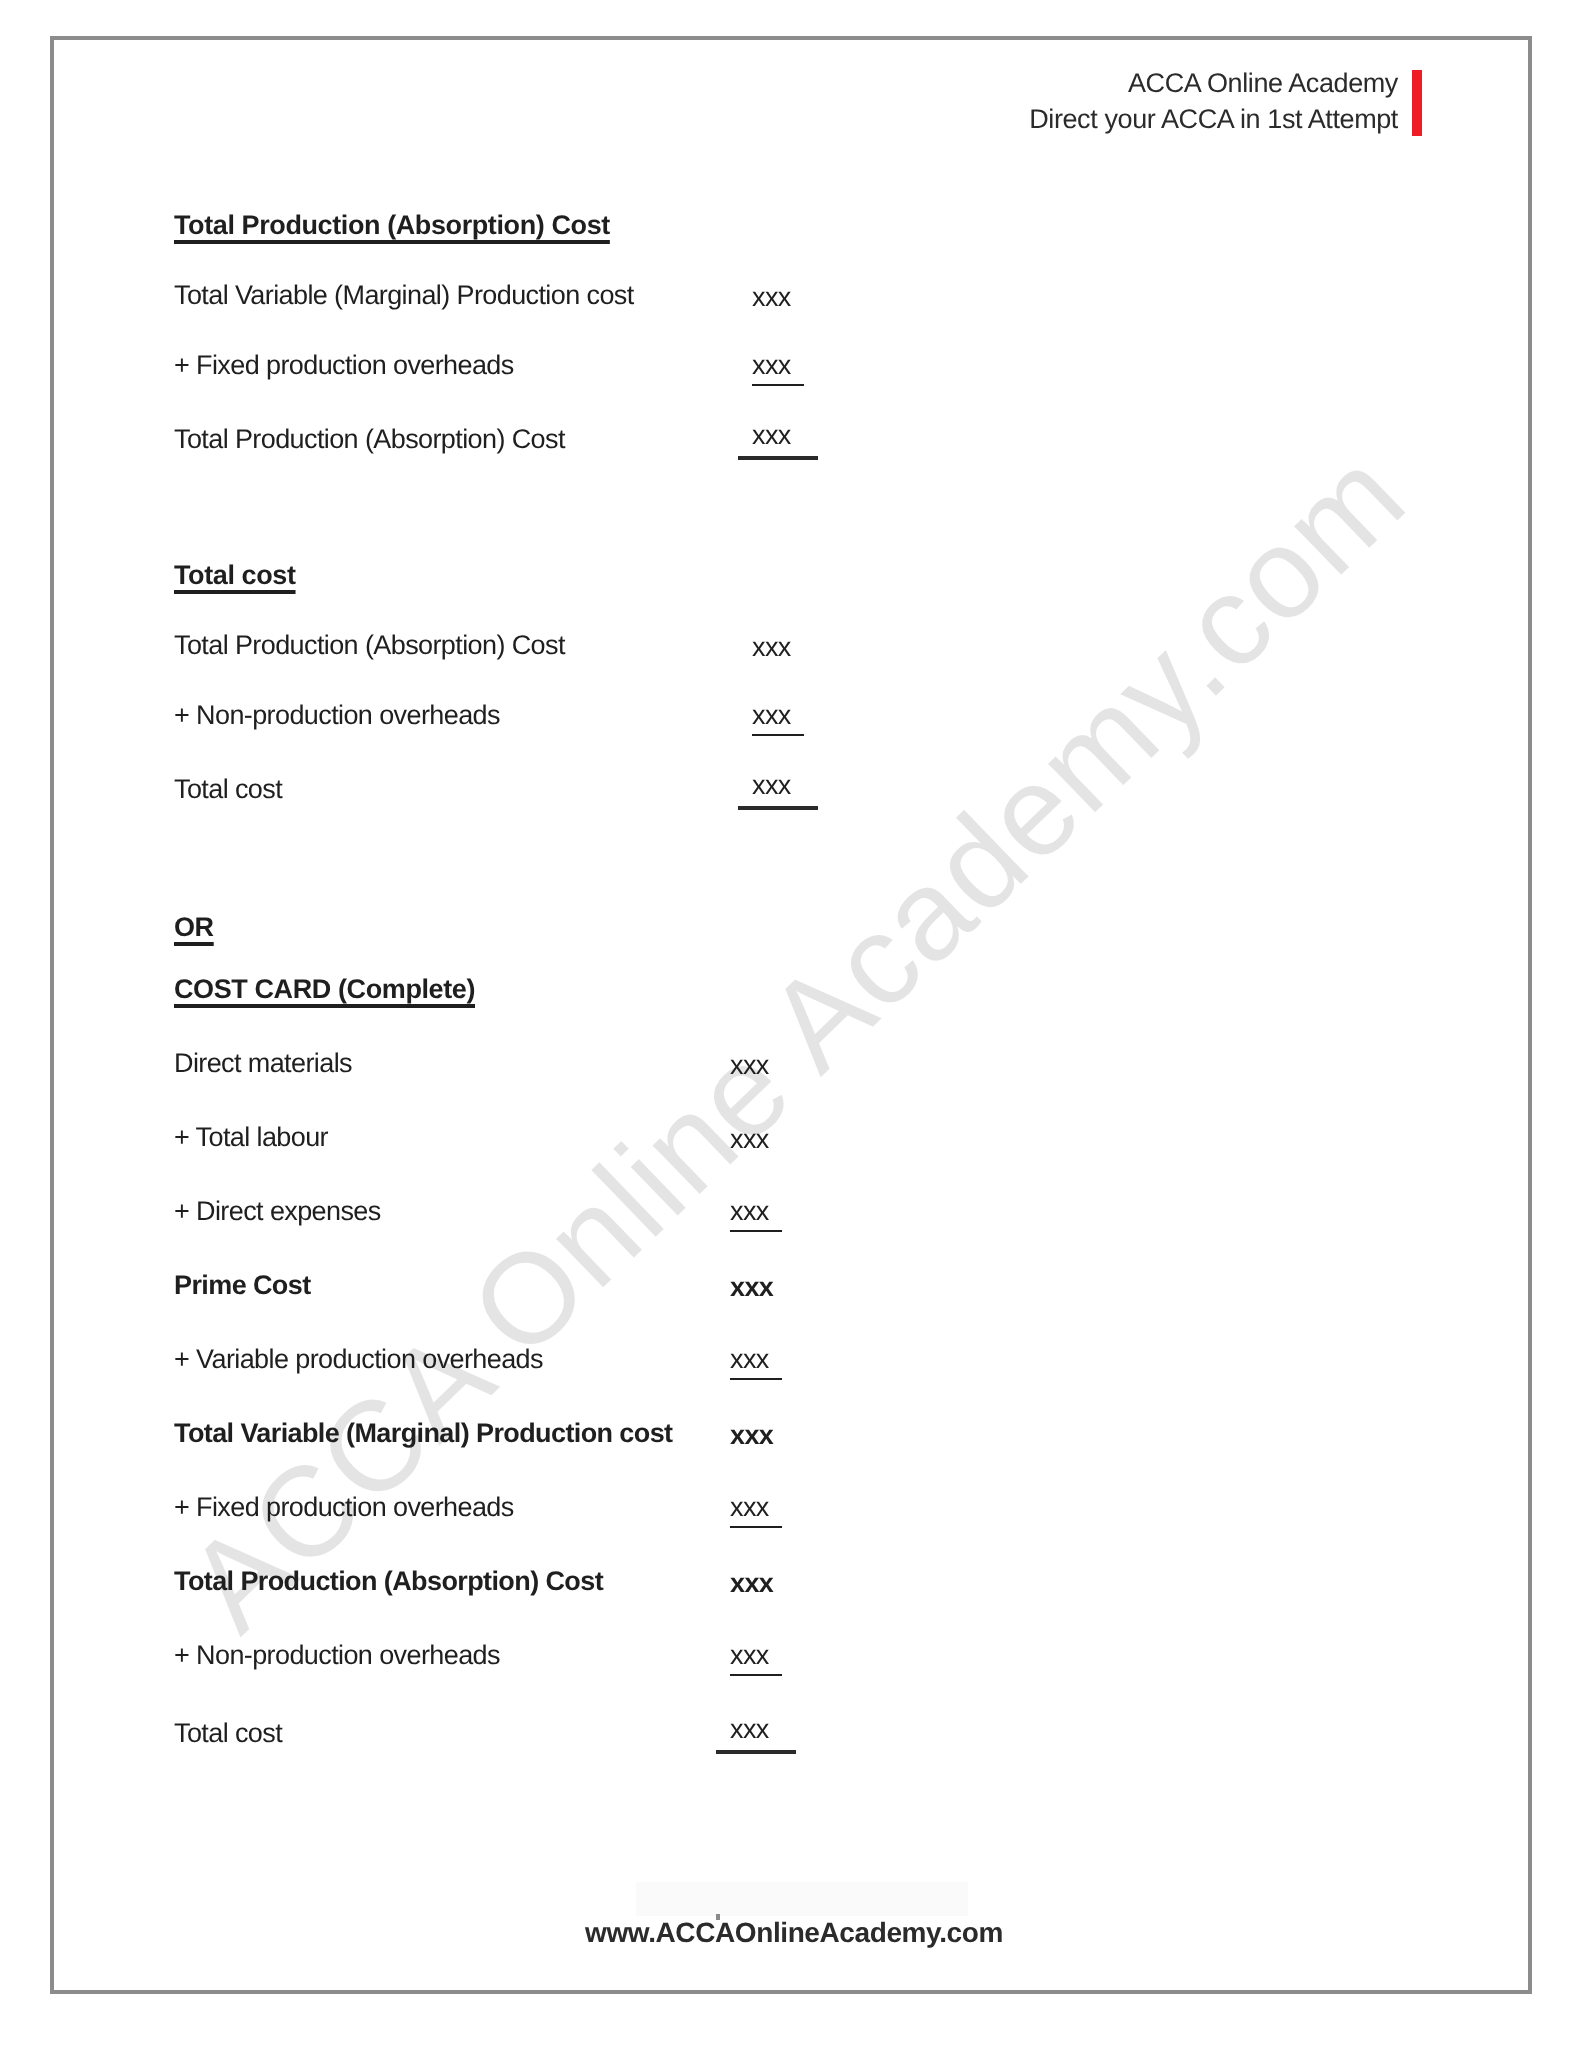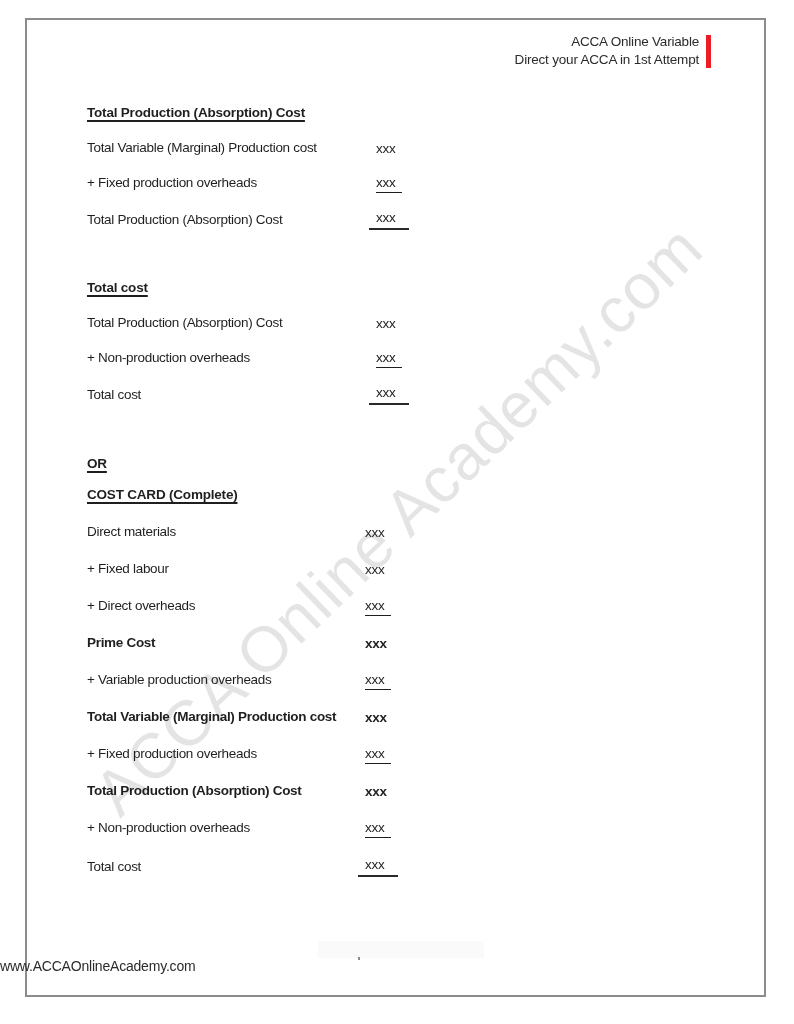--- a/index.html
+++ b/index.html
@@ -42,35 +42,35 @@
   .sec-3 .label{min-width:272px;}
   .row-bold .label{font-weight:700;}
   .value{flex:0 0 auto;display:inline-block;width:26px;height:19px;}
   .v-bold{font-weight:700;}
   .v-underline{border-bottom:1.5px solid #1f1f1f;}
   .v-total{border-bottom:2px solid #2a2a2a;padding:0 7px 1px 7px;margin-left:-7px;}
   
   .footer-remnant{position:absolute;left:318px;top:941px;width:166px;height:17px;background:#fafafa;z-index:1;}
   .footer-dot{position:absolute;left:358px;top:957px;width:2px;height:3px;background:#8a8a8a;z-index:2;}
   .footer{
-    position:absolute;left:0;right:0;top:958px;
-    font-size:14px;color:#2b2b2b;letter-spacing:-0.2px;z-index:2;
+    position:absolute;left:0;right:0;top:958px;text-align:center;
+    font-size:14px;color:#2b2b2b;letter-spacing:-0.2px;z-index:2;font-weight:bold;
   }
 </style>
 </head>
 <body>
 
 <div class="page">
   <div class="page-border"></div>
 
   <div class="watermark">ACCA Online Academy.com</div>
 
   <div class="header">
     <div class="header-lines">
-      <div>ACCA Online Variable</div>
+      <div>ACCA Online Academy</div>
       <div>Direct your ACCA in 1st Attempt</div>
     </div>
     <div class="red-bar" style="background-color: rgb(238, 28, 37);"></div>
   </div>
 
   <div class="content" id="content">
       <div class="section sec-0">
         <div class="section-heading">Total Production (Absorption) Cost</div>
         <div class="row row-plain">
           <span class="label">Total Variable (Marginal) Production cost</span>
@@ -103,25 +103,25 @@
       <div class="section sec-2">
         <div class="section-heading">OR</div>
       </div>
       <div class="section sec-3">
         <div class="section-heading">COST CARD (Complete)</div>
         <div class="row row-plain">
           <span class="label">Direct materials</span>
           <span class="value v-plain">xxx</span>
         </div>
         <div class="row row-plain">
-          <span class="label">+ Fixed labour</span>
+          <span class="label">+ Total labour</span>
           <span class="value v-plain">xxx</span>
         </div>
         <div class="row row-underline">
-          <span class="label">+ Direct overheads</span>
+          <span class="label">+ Direct expenses</span>
           <span class="value v-underline">xxx</span>
         </div>
         <div class="row row-bold">
           <span class="label">Prime Cost</span>
           <span class="value v-bold">xxx</span>
         </div>
         <div class="row row-underline">
           <span class="label">+ Variable production overheads</span>
           <span class="value v-underline">xxx</span>
         </div>

